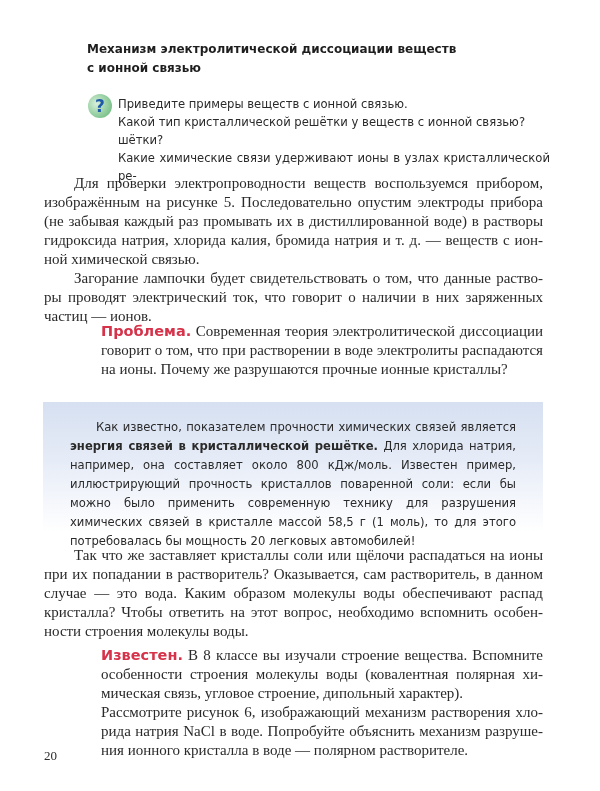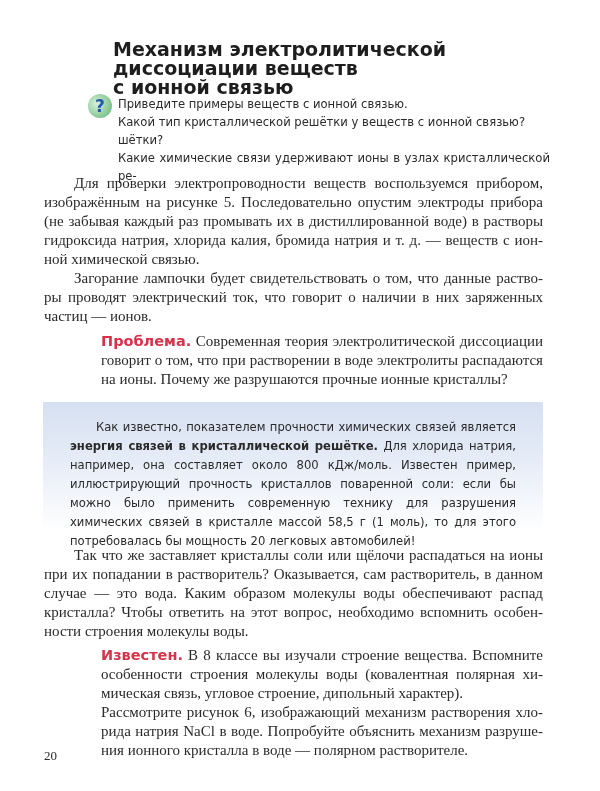--- a/index.html
+++ b/index.html
@@ -10,26 +10,26 @@
     body {
       width: 600px;
       height: 791px;
       position: relative;
       overflow: hidden;
       color: #2a2a2a;
     }
 
     .heading {
       position: absolute;
-      left: 113px;
+      left: 87px;
       top: 40px;
       width: 420px;
       font-family: "DejaVu Sans", "Liberation Sans", sans-serif;
       font-weight: bold;
-      font-size: 19px;
+      font-size: 12px;
       line-height: 19px;
       color: #1e1e1e;
       margin: 0;
     }
 
     .questions {
       position: absolute;
       left: 88px;
       top: 92px;
       width: 460px;
@@ -143,21 +143,21 @@
     <span class="q-line">шётки?</span>
     <span class="q-line justify-last">Какие химические связи удерживают ионы в узлах кристаллической ре-</span>
   </div>
 </div>
 
 <div class="body-text" style="top:174px;">
   <p>Для проверки электропроводности веществ воспользуемся прибором, изображённым на рисунке 5. Последовательно опустим электроды прибора (не забывая каждый раз промывать их в дистиллированной воде) в растворы гидроксида натрия, хлорида калия, бромида натрия и т. д. — веществ с ион­ной химической связью.</p>
   <p>Загорание лампочки будет свидетельствовать о том, что данные раство­ры проводят электрический ток, что говорит о наличии в них заряженных частиц — ионов.</p>
 </div>
 
-<div class="indent-block" style="top:332px;">
+<div class="indent-block" style="top:322px;">
   <p><span class="label-red">Проблема.</span><span> Современная теория электролитической диссоциа­ции говорит о том, что при растворении в воде электролиты рас­падаются на ионы. Почему же разрушаются прочные ионные кри­сталлы?</span></p>
 </div>
 
 <div class="info-box"></div>
 <div class="info-text">
   <p><span>Как известно, показателем прочности химических связей является </span><b>энер­гия связей в кристаллической решётке.</b><span> Для хлорида натрия, например, она составляет около 800 кДж/моль. Известен пример, иллюстрирующий прочность кристаллов поваренной соли: если бы можно было применить современную технику для разрушения химических связей в кристалле мас­сой 58,5 г (1 моль), то для этого потребовалась бы мощность 20 легковых автомобилей!</span></p>
 </div>
 
 <div class="body-text" style="top:546px;">
   <p>Так что же заставляет кристаллы соли или щёлочи распадаться на ионы при их попадании в растворитель? Оказывается, сам растворитель, в дан­ном случае — это вода. Каким образом молекулы воды обеспечивают распад кристалла? Чтобы ответить на этот вопрос, необходимо вспомнить особен­ности строения молекулы воды.</p>

